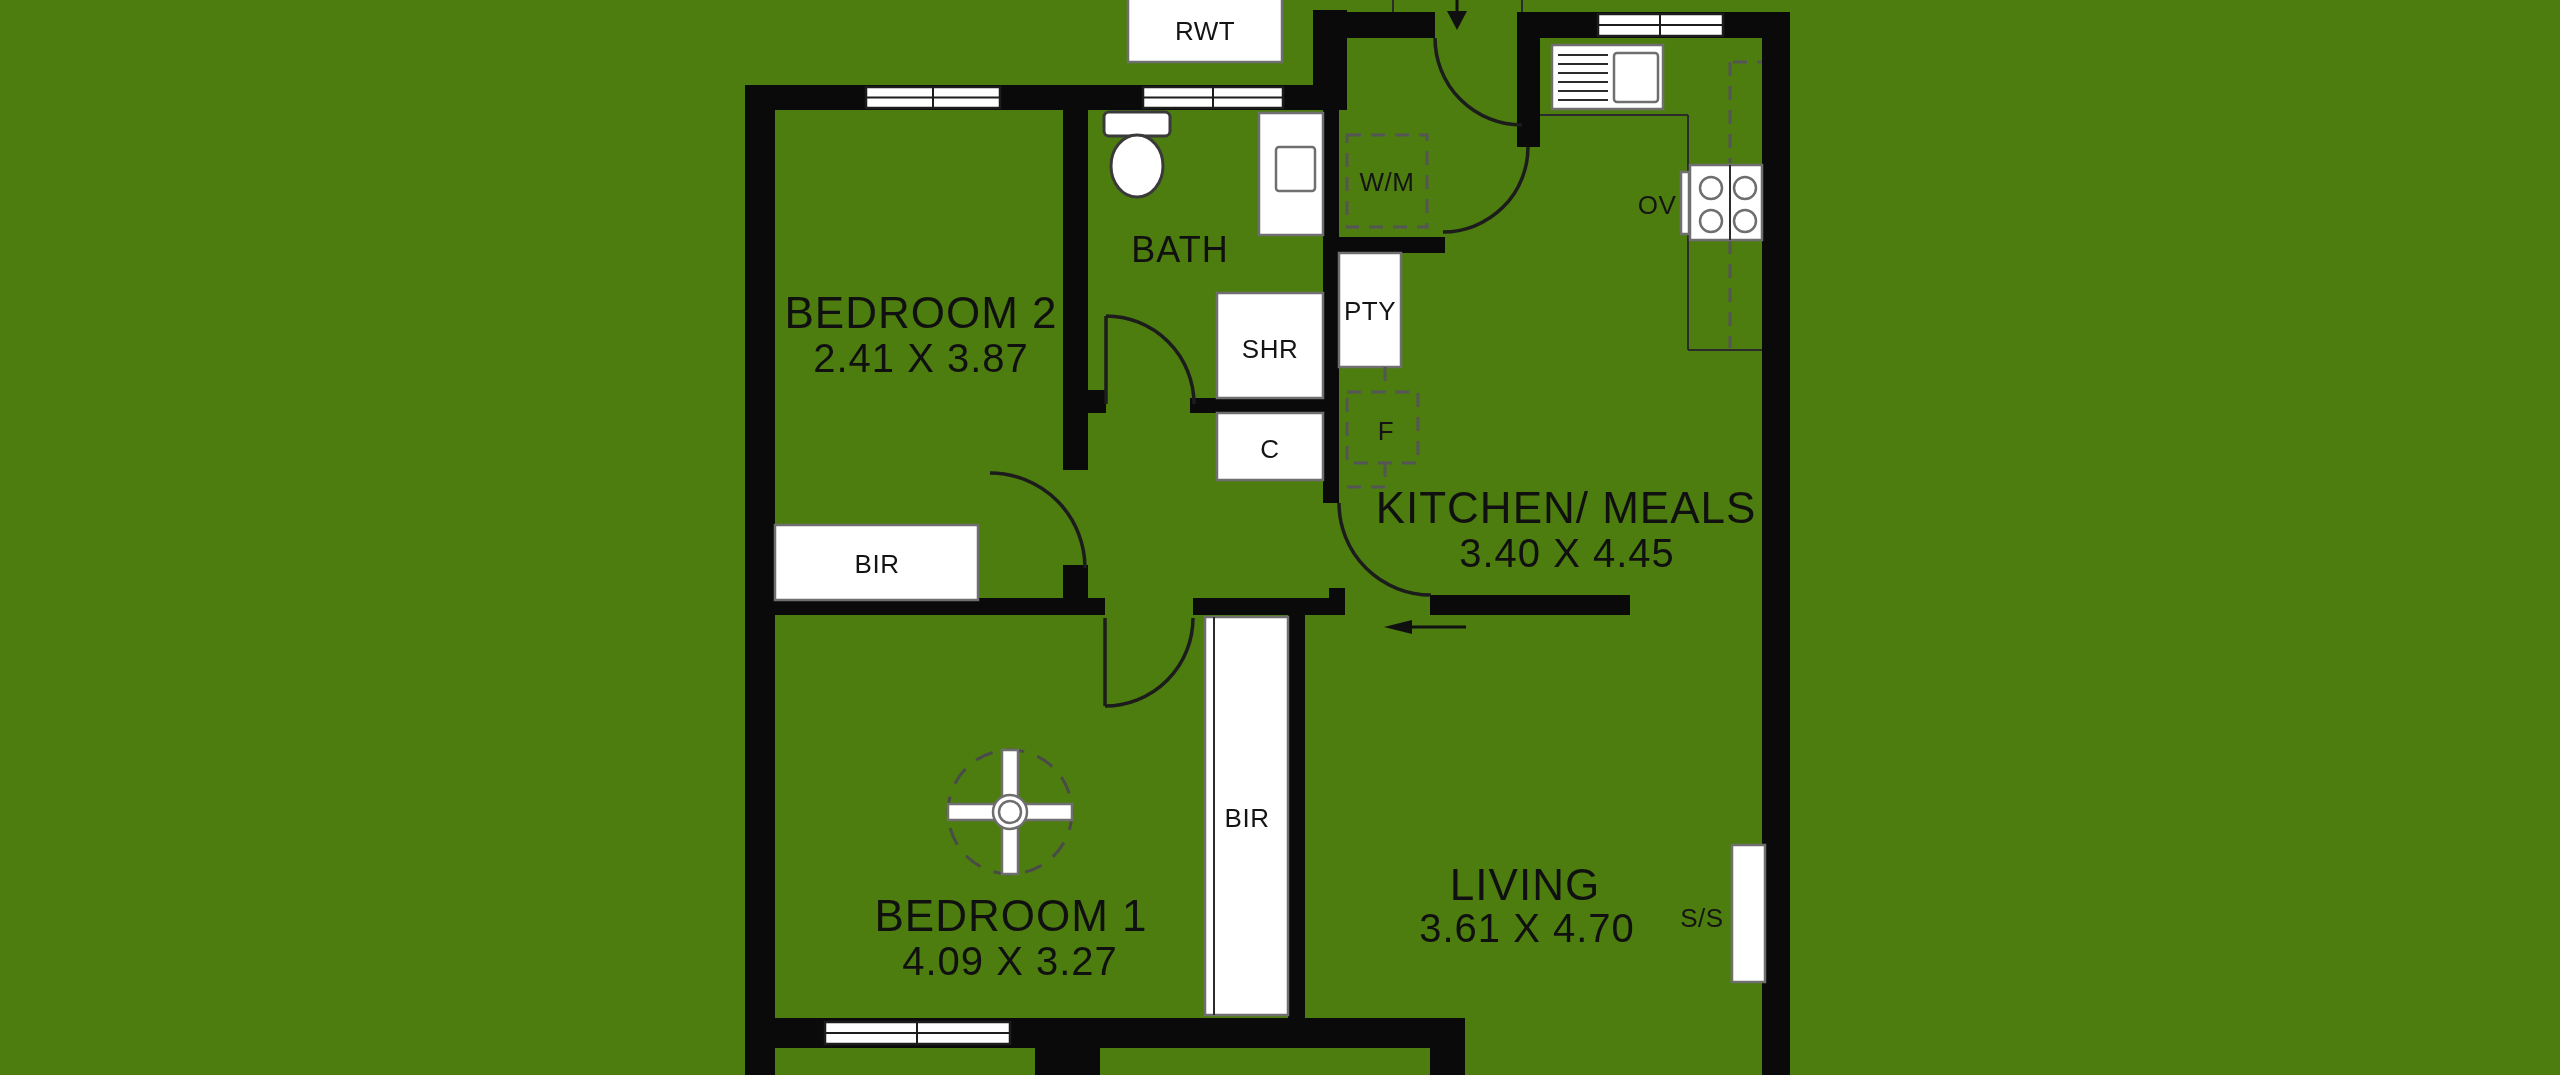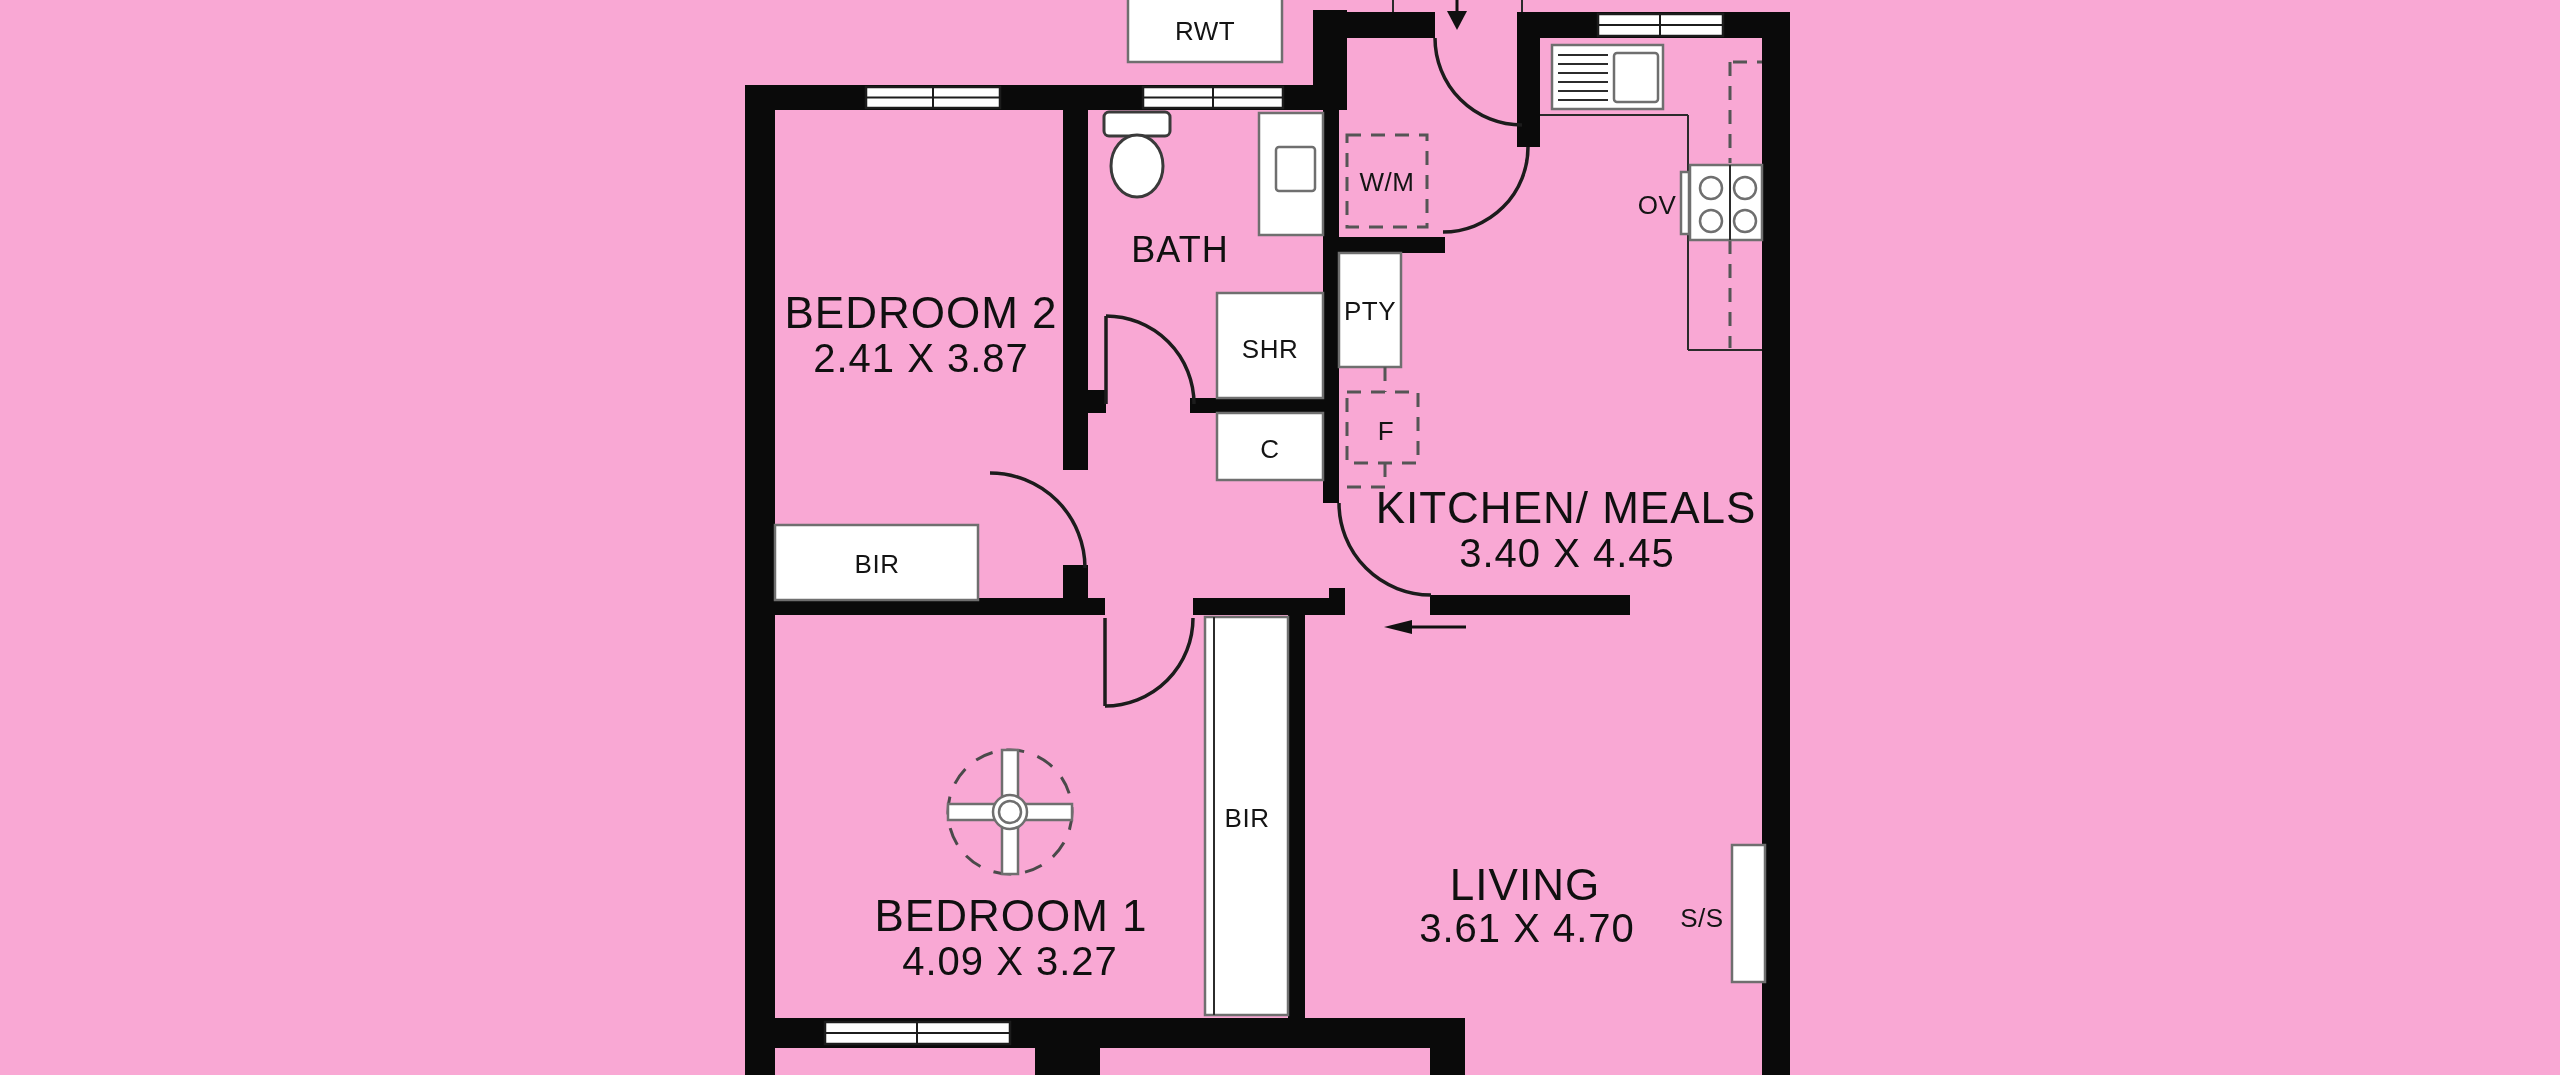--- a/index.html
+++ b/index.html
@@ -1,16 +1,16 @@
 <!DOCTYPE html>
 <html><head>
 <meta charset="utf-8">
 <style>
   html,body{margin:0;padding:0;background:#ffffff;}
-  .stage{position:relative;width:2560px;height:1075px;background:#f9a8d4;overflow:hidden;
+  .stage{position:relative;width:2560px;height:1075px;background:#4d7c0f;overflow:hidden;
          font-family:"Liberation Sans", sans-serif;}
   svg{display:block}
   .wall{fill:#0a0a0a;stroke:none}
   .thin{stroke:#2b2b2b;stroke-width:2;fill:none}
   .fixture{fill:#ffffff;stroke:#6f6f6f;stroke-width:2.5}
   .fixture-dark{fill:#ffffff;stroke:#3a3a3a;stroke-width:3}
   .dashed{fill:none;stroke:#555;stroke-width:3;stroke-dasharray:14 10}
   .door{fill:none;stroke:#1c1c1c;stroke-width:3.5}
   .win{fill:#ffffff;stroke:#1c1c1c;stroke-width:2.5}
   .winline{stroke:#1c1c1c;stroke-width:2}

